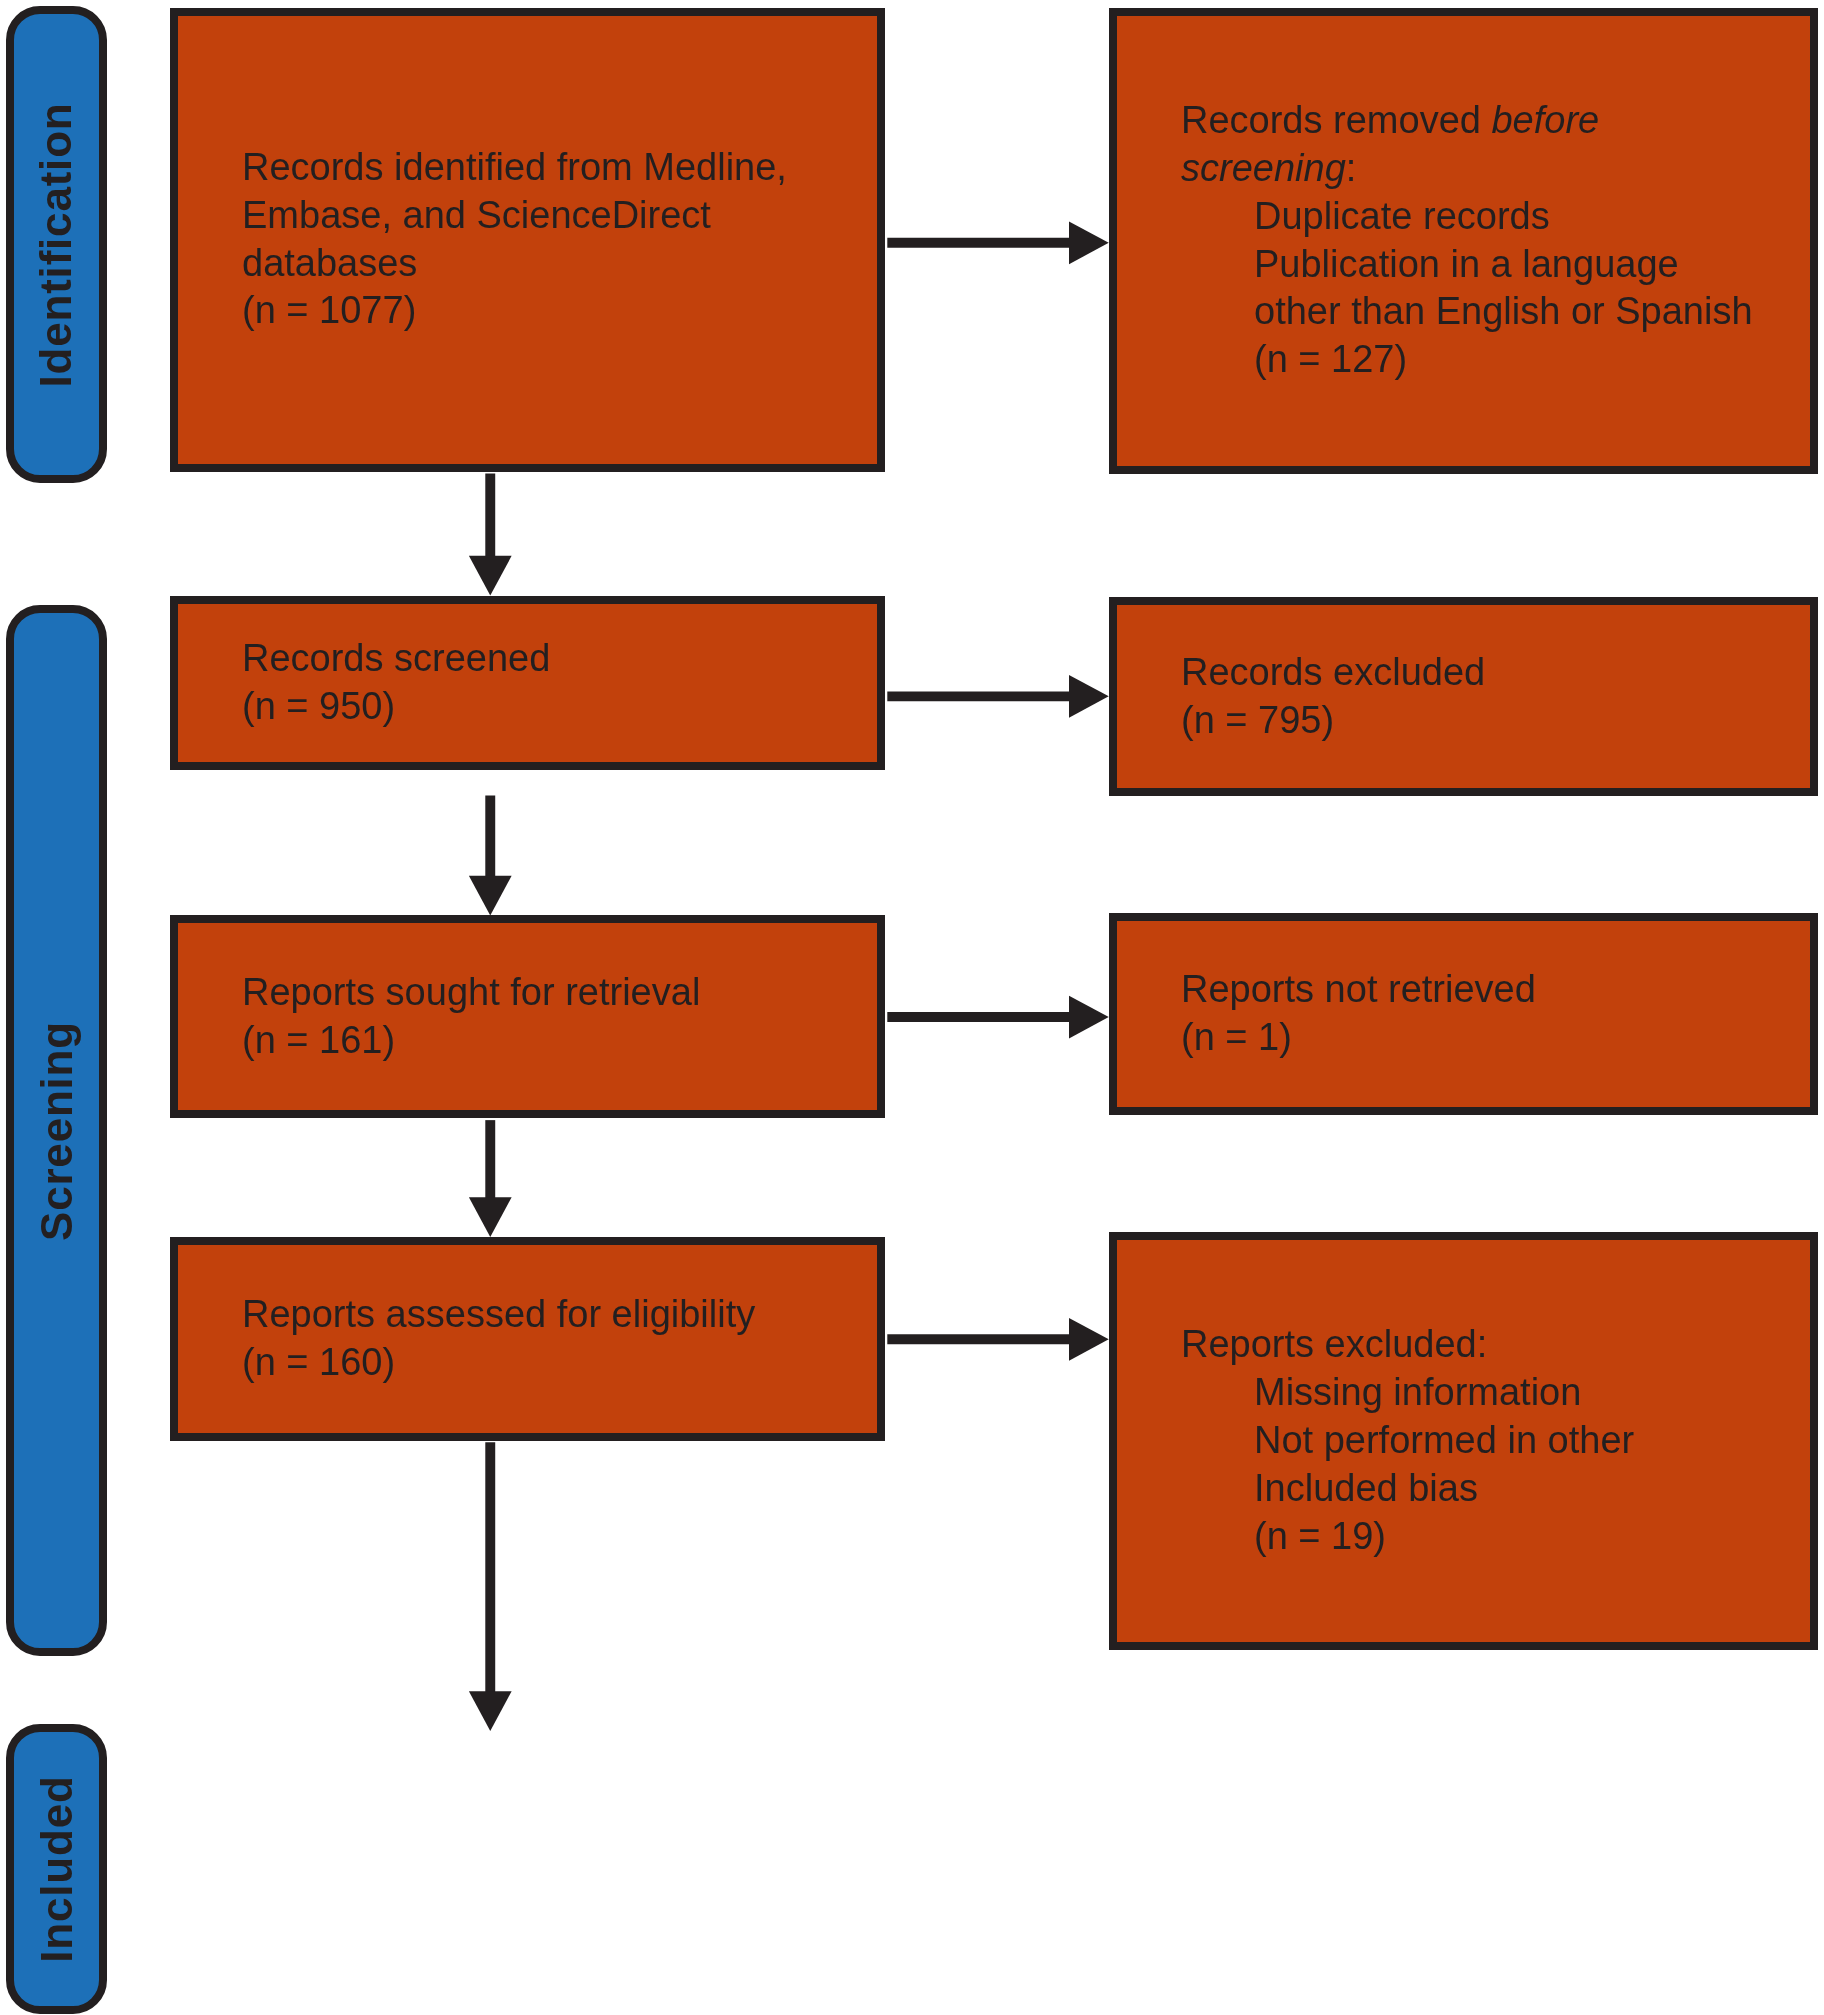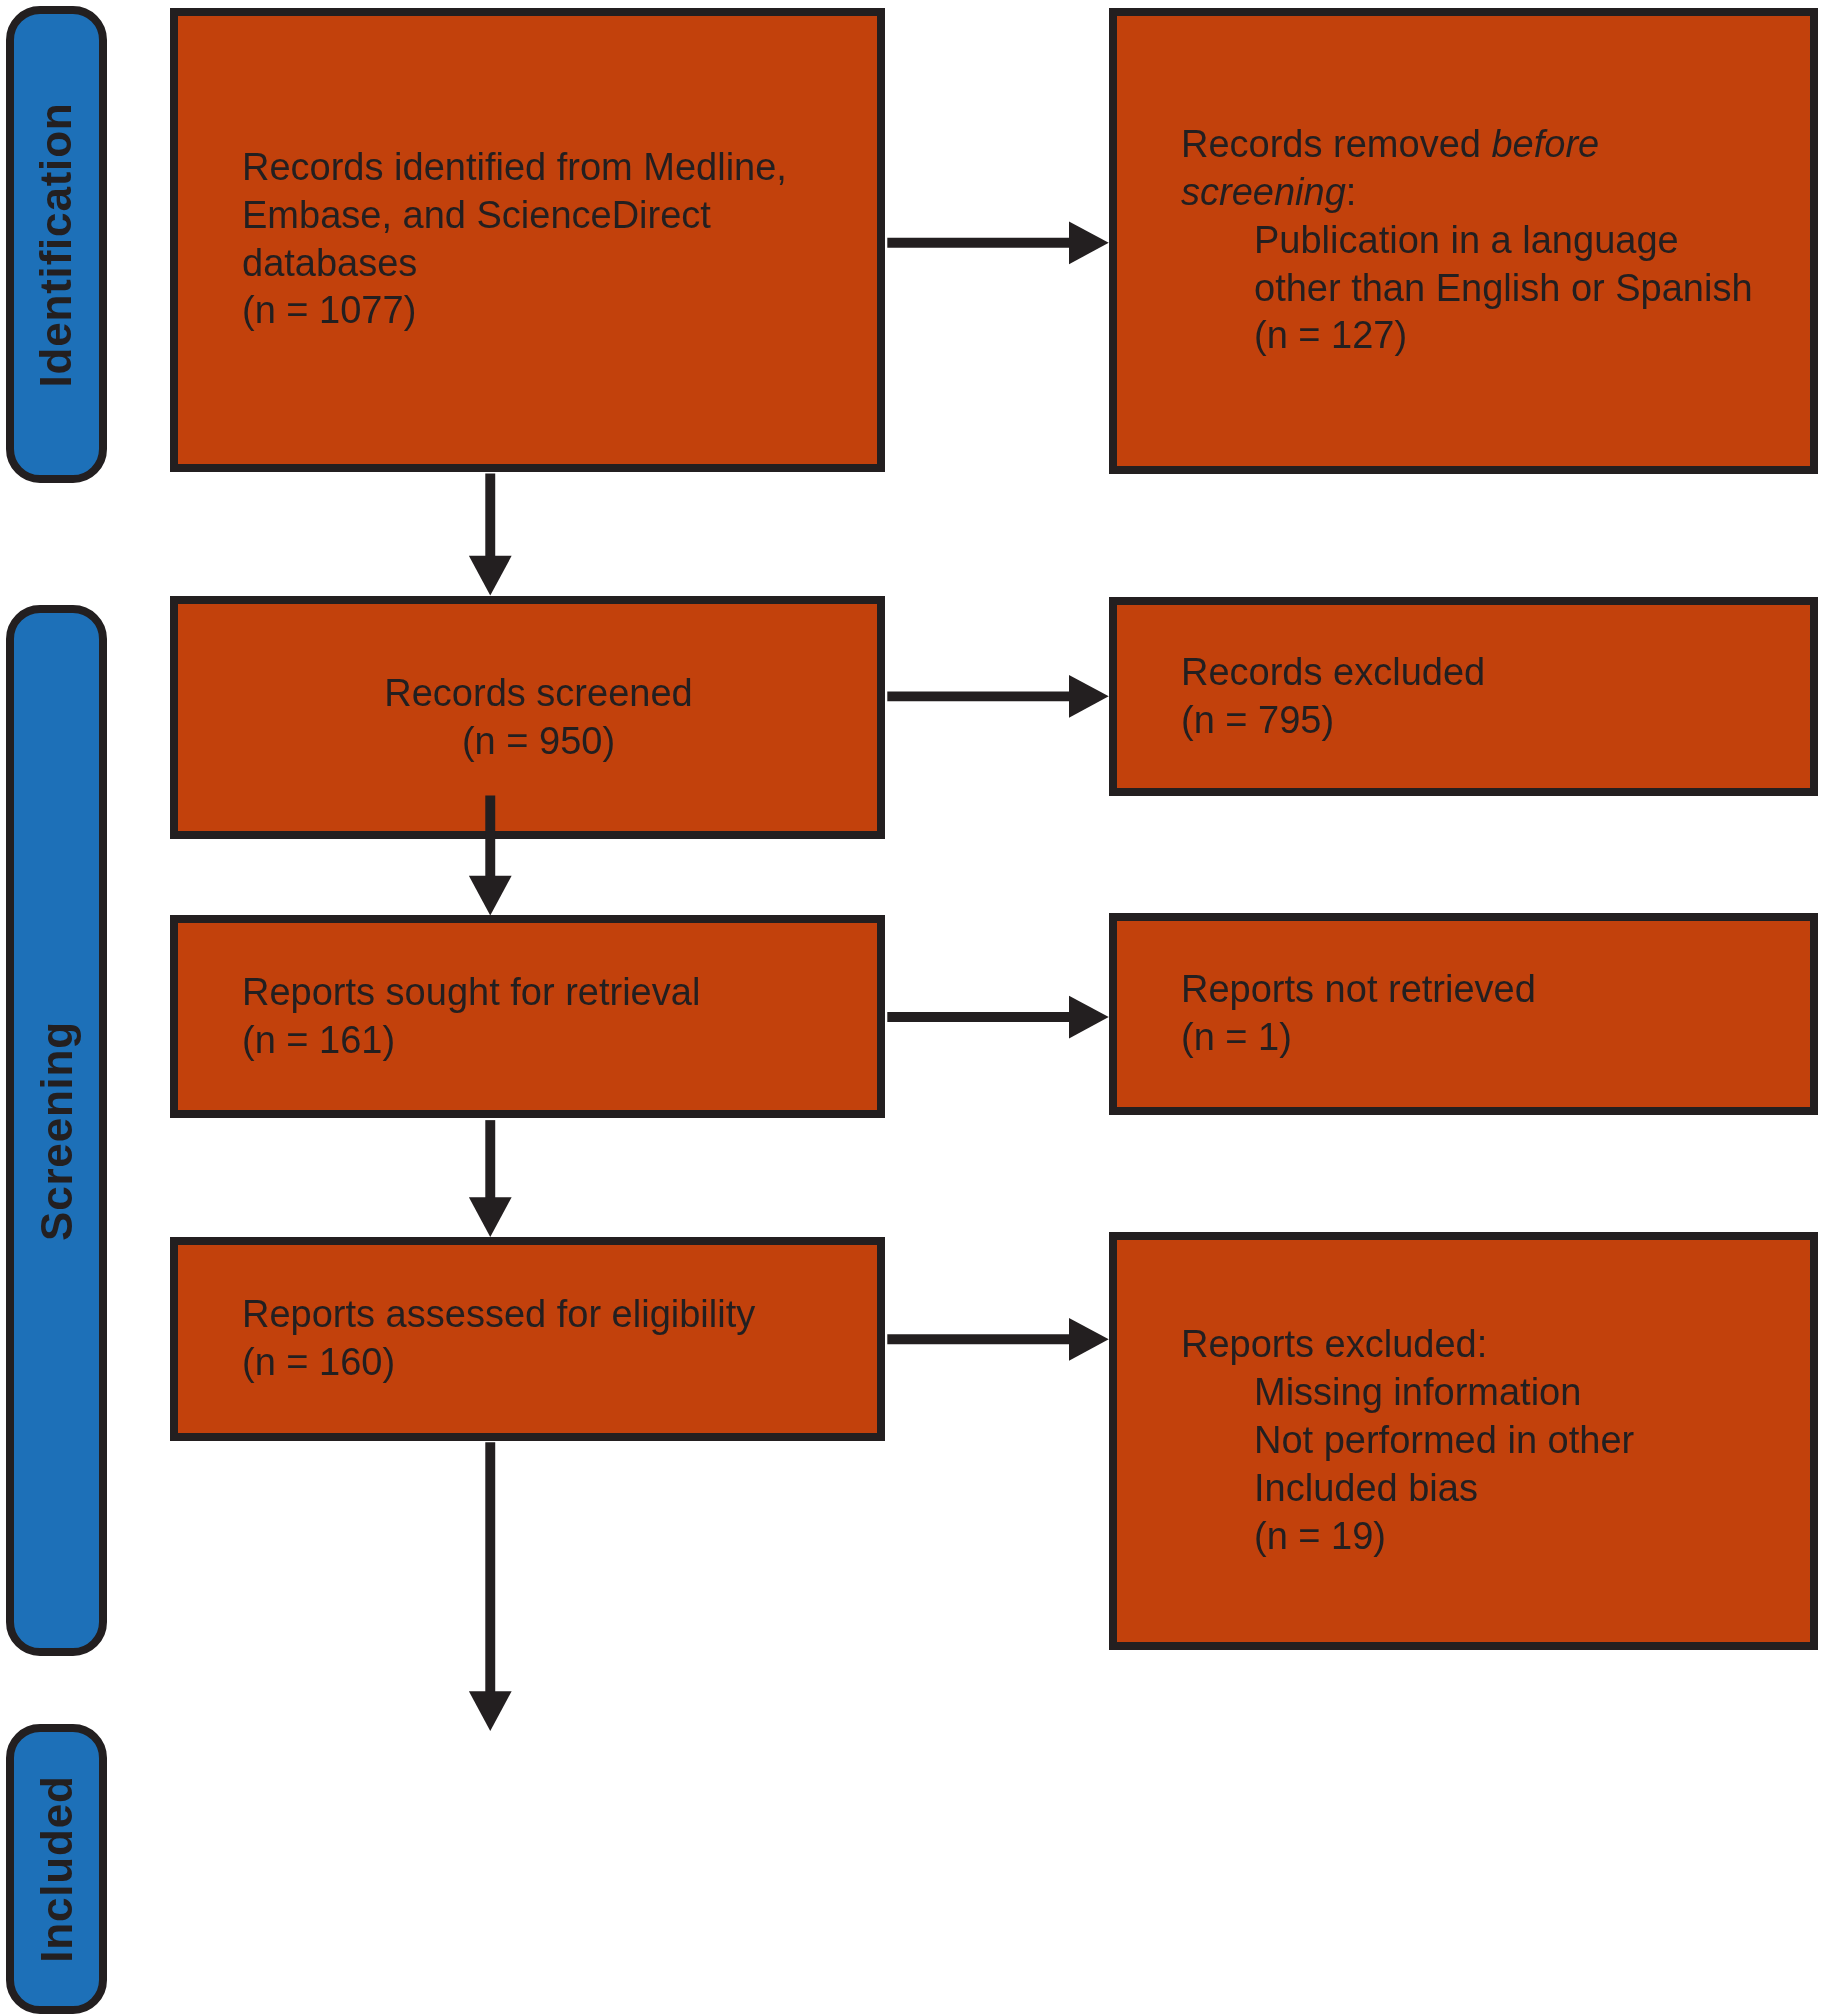--- a/index.html
+++ b/index.html
@@ -48,21 +48,21 @@
     flex-direction: column;
     justify-content: center;
     font-size: 38px;
     line-height: 1.26;
     padding: 18.3px 42px 18.3px 64px;
   }
   .col-left  { left: 170px;  width: 715px; }
   .col-right { left: 1109px; width: 709px; }
 
   .box-identified       { top: 7.6px;   height: 464px; }
-  .box-screened         { top: 596px;  height: 243px; text-align: center; }
+  .box-screened         { top: 596px;  height: 174px; }
   .box-sought           { top: 915px; height: 203px; }
   .box-assessed         { top: 1237px; height: 204px; }
   .box-included-studies { top: 1731px; height: 273px; }
 
   .box-removed          { top: 7.6px;   height: 466px; }
   .box-excluded         { top: 597px;  height: 199px; }
   .box-not-retrieved    { top: 913px; height: 202px; }
   .box-reports-excluded { top: 1232px; height: 418px; }
 
   .indent { padding-left: 73px; }
@@ -114,20 +114,21 @@
   <div class="box col-left box-assessed">
     <div>Reports assessed for eligibility</div>
     <div>(n = 160)</div>
   </div>
 
 
   <div class="box col-right box-removed">
     <div>
       <span>Records removed </span><span class="it">before screening</span><span>:</span>
     </div>
+    <div class="indent">Duplicate records</div>
     <div class="indent">Publication in a language other than English or Spanish</div>
     <div class="indent">(n = 127)</div>
   </div>
 
   <div class="box col-right box-excluded">
     <div>Records excluded</div>
     <div>(n = 795)</div>
   </div>
 
   <div class="box col-right box-not-retrieved">

